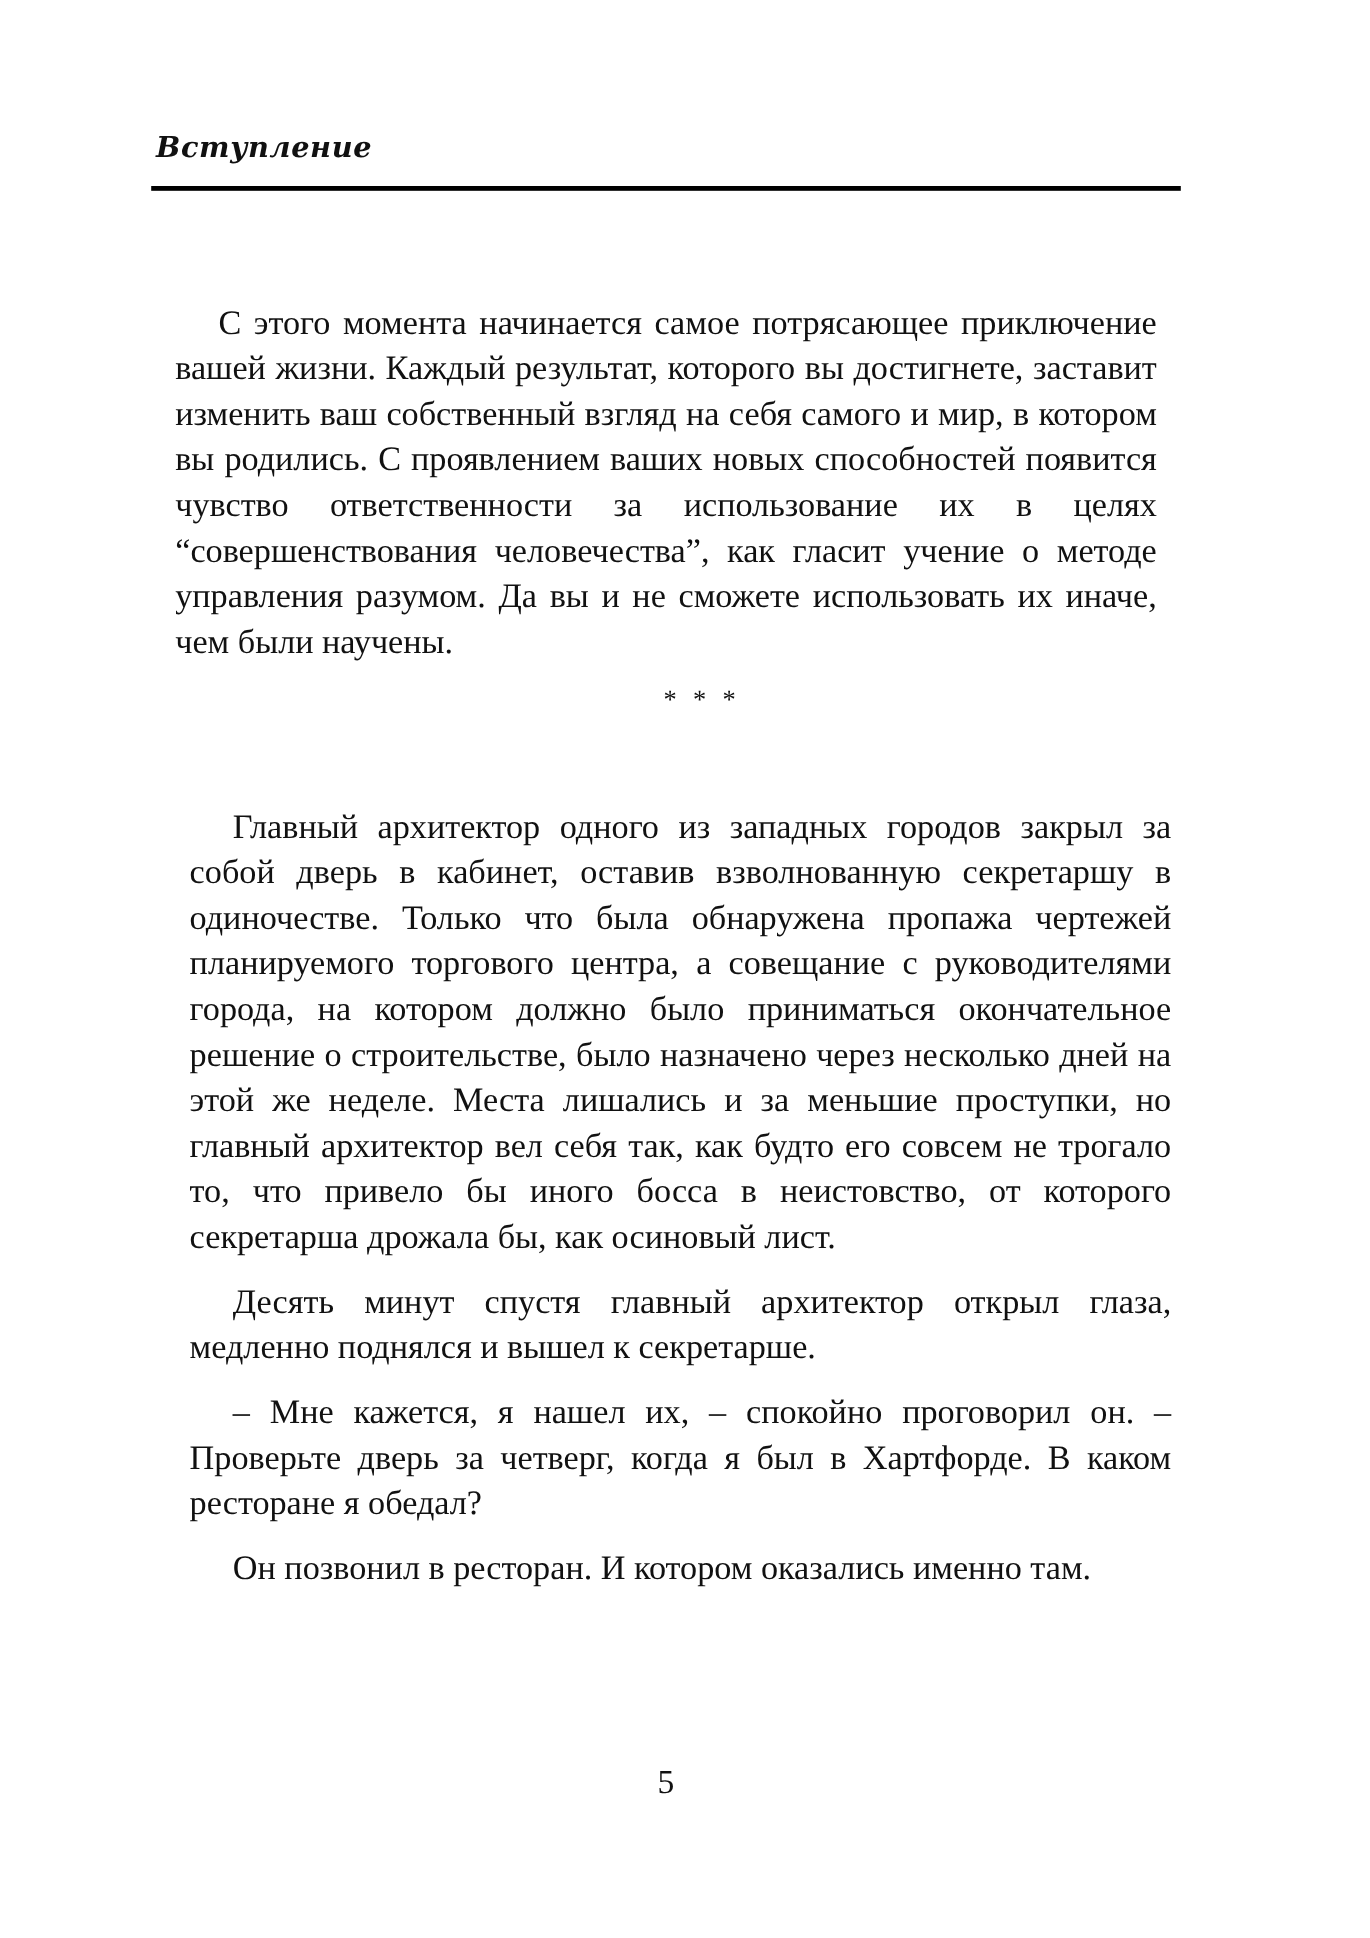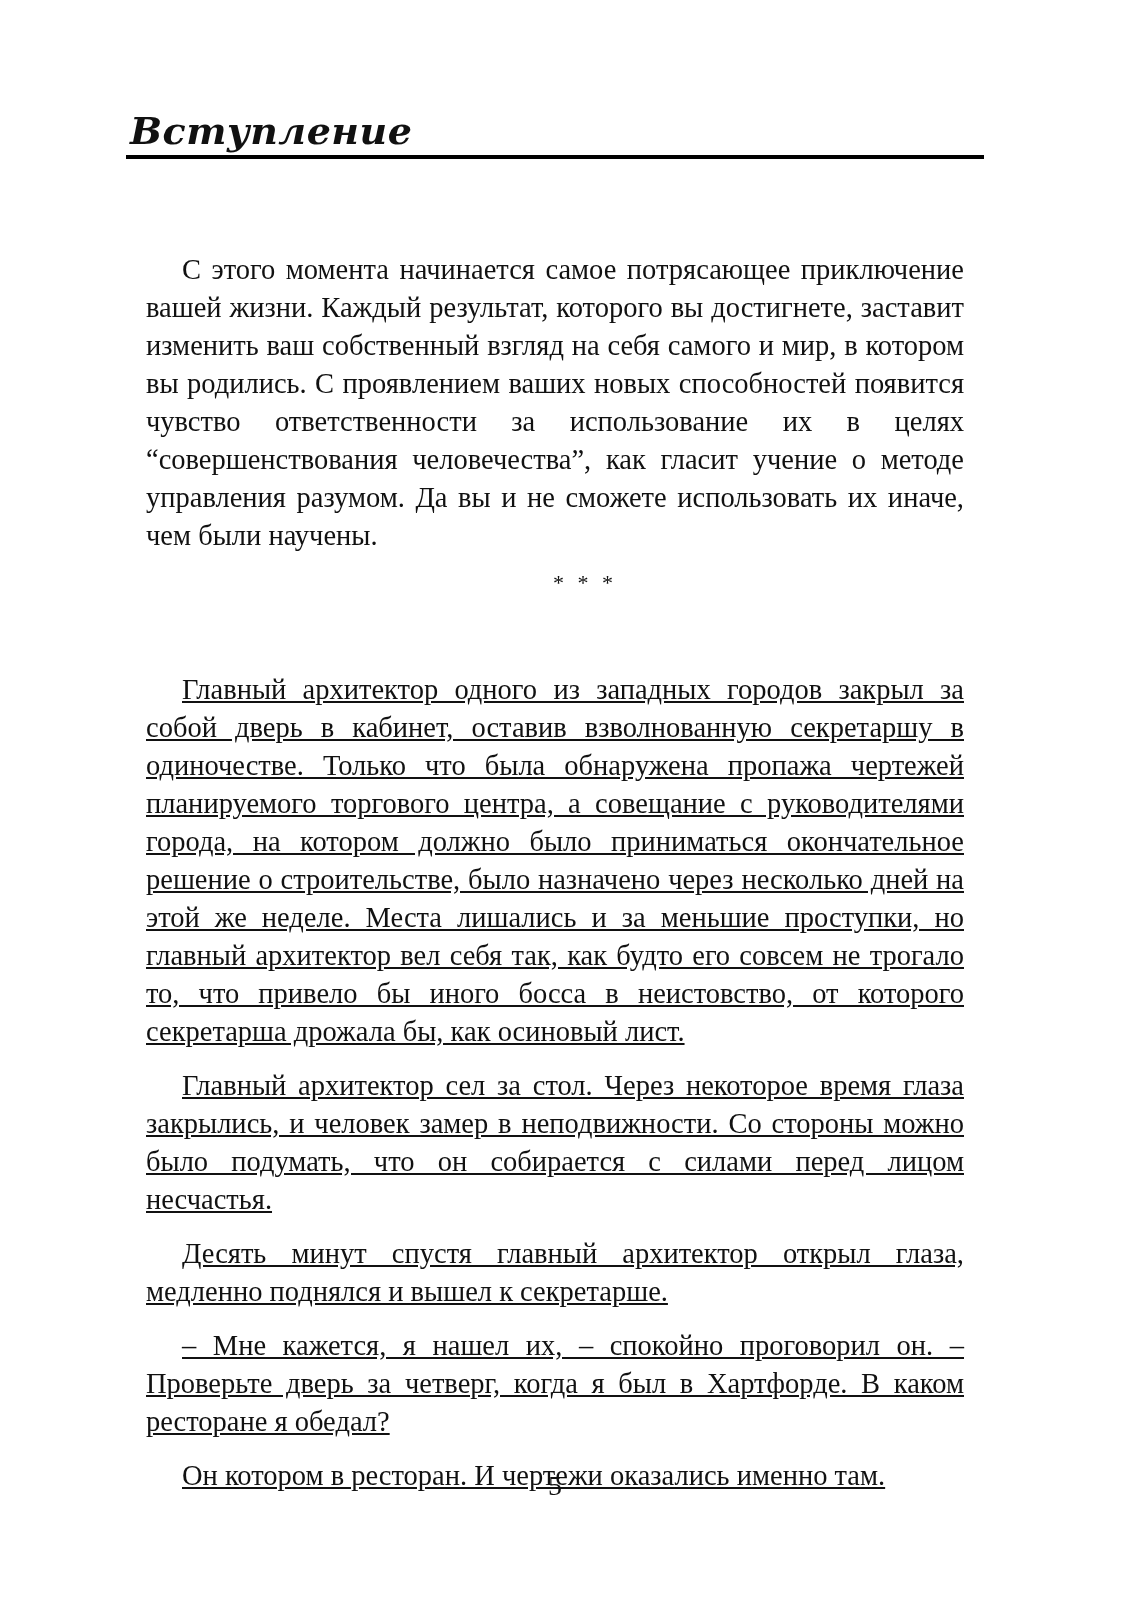--- a/index.html
+++ b/index.html
@@ -1,48 +1,47 @@
 <!DOCTYPE html>
 <html><head>
   <meta charset="utf-8">
   <style>
     html, body { margin: 0; padding: 0; background: #ffffff; }
     body { width: 1142px; height: 1615px; position: relative; overflow: hidden; color: #111; }
     .page { position: absolute; left: 130px; top: 0; width: 850px; }
     .chapter-title {
       position: absolute; top: 108px; left: 0;
       font-family: "DejaVu Serif", serif; font-style: italic; font-weight: bold;
-      font-size: 38px; letter-spacing: 0.5px; margin: 0;
+      font-size: 24px; letter-spacing: 0.5px; margin: 0;
     }
     .title-rule { position: absolute; top: 155px; left: -4px; width: 858px; height: 4px; background: #000; }
     .body-text {
       font-family: "Liberation Serif", serif; font-size: 28.5px; line-height: 38px;
       text-align: justify; margin: 0; hyphens: auto;
     }
     .para { text-indent: 36px; margin: 16px; }
     .block1 { position: absolute; top: 235px; left: 0; width: 850px; }
     .separator { position: absolute; top: 570px; left: 0; width: 850px; text-align: center; font-family: "Liberation Serif", serif; font-size: 22px; letter-spacing: 4px; padding-left: 60px; box-sizing: border-box; }
-    .block2 { position: absolute; top: 655px; left: 0; width: 850px; text-decoration: underline; }
+    .block2 { position: absolute; top: 655px; left: 12px; width: 850px; }
     .page-number { position: absolute; top: 1470px; left: 0; width: 850px; text-align: center; padding-left: 0; font-family: "Liberation Serif", serif; font-size: 28px; }
   </style>
 </head>
 <body>
 
 <div class="page">
   <h1 class="chapter-title">Вступление</h1>
   <div class="title-rule"></div>
 
   <div class="block1 body-text">
     <p class="para">С этого момента начинается самое потрясающее приключение вашей жизни. Каждый результат, которого вы достигнете, заставит изменить ваш собственный взгляд на себя самого и мир, в котором вы родились. С проявлением ваших новых способностей появится чувство ответственности за использование их в целях “совершенствования человечества”, как гласит учение о методе управления разумом. Да вы и не сможете использовать их иначе, чем были научены.</p>
   </div>
 
   <div class="separator">* * *</div>
 
   <div class="block2 body-text">
     <p class="para">Главный архитектор одного из западных городов закрыл за собой дверь в кабинет, оставив взволнованную секретаршу в одиночестве. Только что была обнаружена пропажа чертежей планируемого торгового центра, а совещание с руководителями города, на котором должно было приниматься окончательное решение о строительстве, было назначено через несколько дней на этой же неделе. Места лишались и за меньшие проступки, но главный архитектор вел себя так, как будто его совсем не трогало то, что привело бы иного босса в неистовство, от которого секретарша дрожала бы, как осиновый лист.</p>
-    <p class="para">Главный архитектор сел за стол. Через некоторое время глаза закрылись, и человек замер в неподвижности. Со стороны можно было подумать, что он собирается с силами перед лицом несчастья.</p>
     <p class="para">Десять минут спустя главный архитектор открыл глаза, медленно поднялся и вышел к секретарше.</p>
     <p class="para">– Мне кажется, я нашел их, – спокойно проговорил он. – Проверьте дверь за четверг, когда я был в Хартфорде. В каком ресторане я обедал?</p>
-    <p class="para">Он котором в ресторан. И чертежи оказались именно там.</p>
+    <p class="para">Он позвонил в ресторан. И котором оказались именно там.</p>
   </div>
 
   <div class="page-number">5</div>
 </div>
 
 </body></html>

